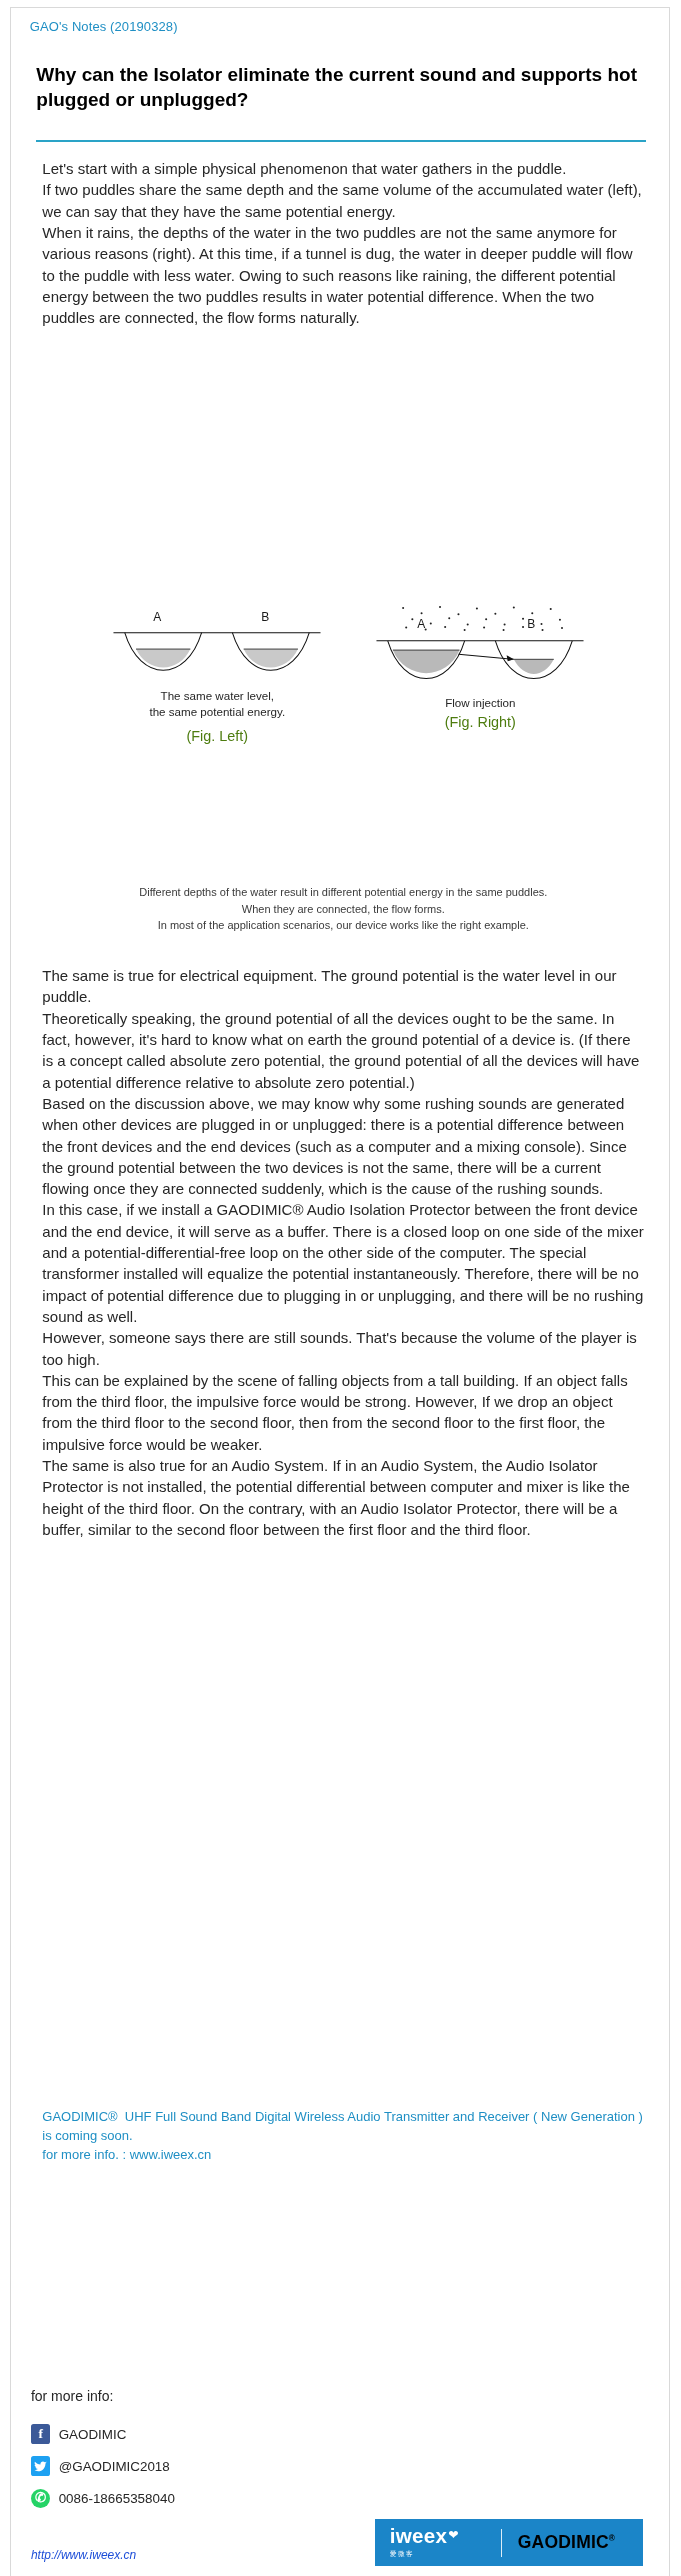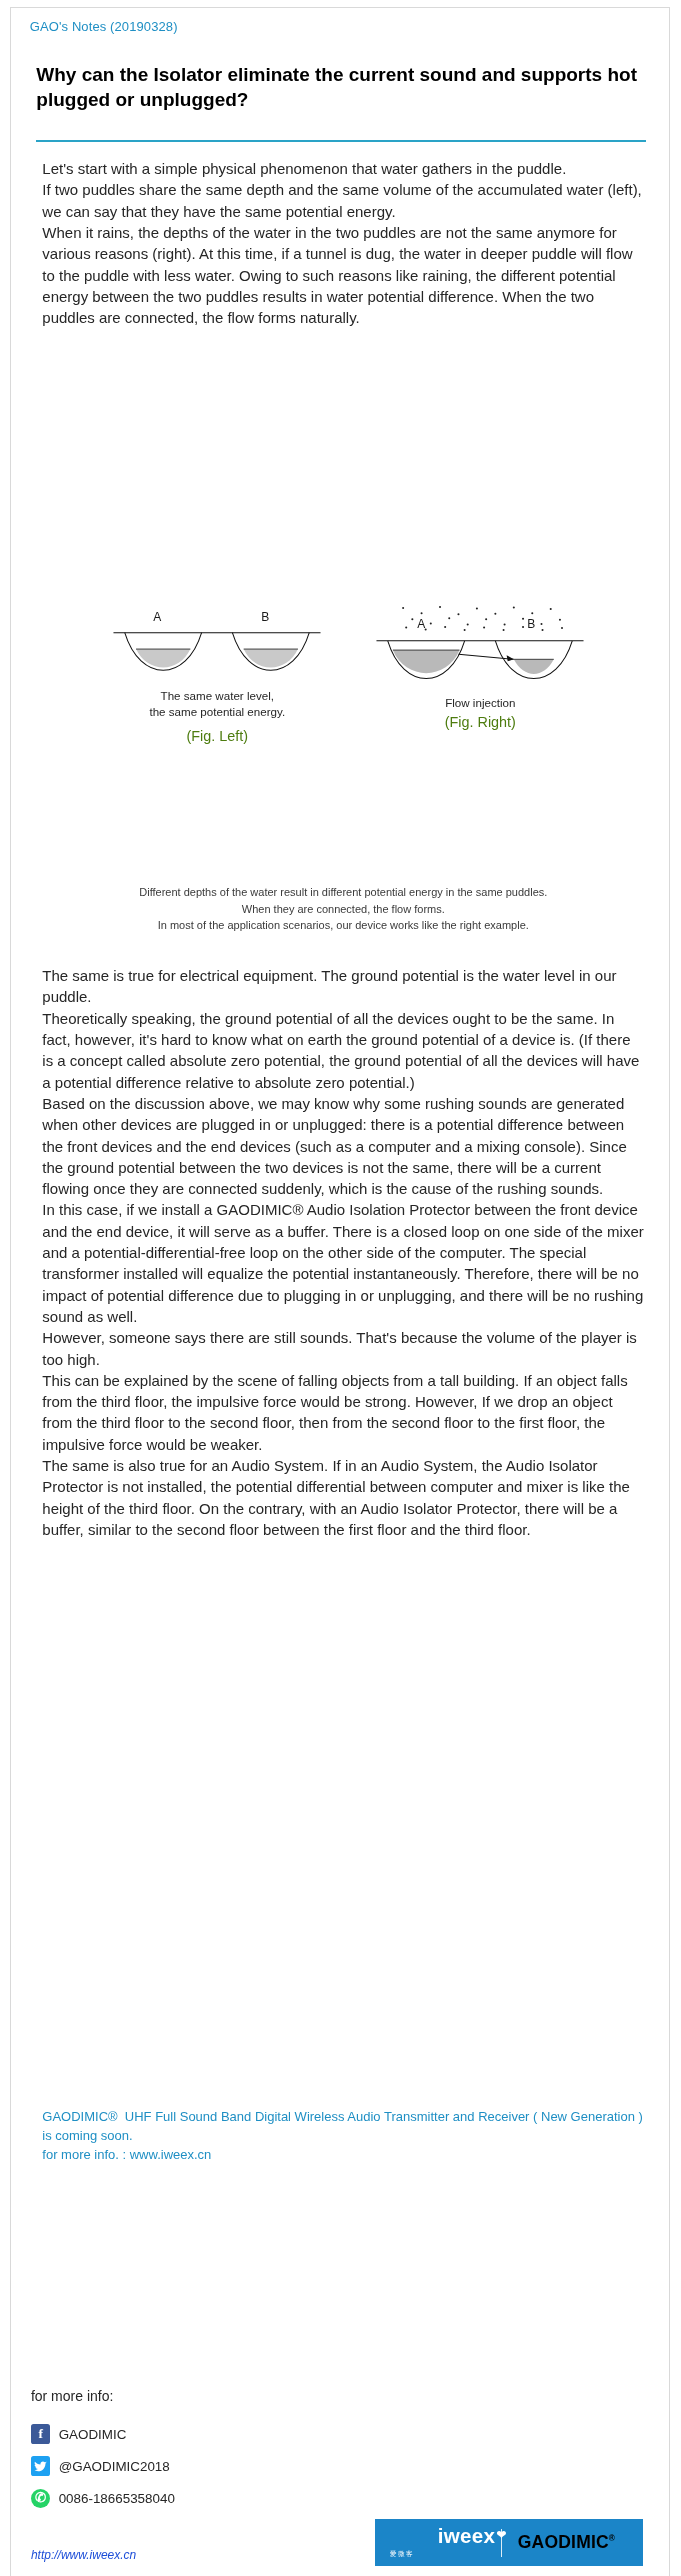--- a/index.html
+++ b/index.html
@@ -182,21 +182,20 @@
     align-items: center;
     padding-left: 14.4px;
     width: 126px;
   }
   .logo-iweex {
     color: #ffffff;
     font-size: 20.6px;
     font-weight: bold;
     letter-spacing: 0.3px;
     line-height: 1;
-    margin-left: 48px;
   }
   .logo-heart {
     color: #ffffff;
     font-size: 12.4px;
     margin: 0 2.1px 5.2px 1px;
   }
   .logo-cn {
     color: #ffffff;
     font-size: 6.7px;
     letter-spacing: 1.5px;

